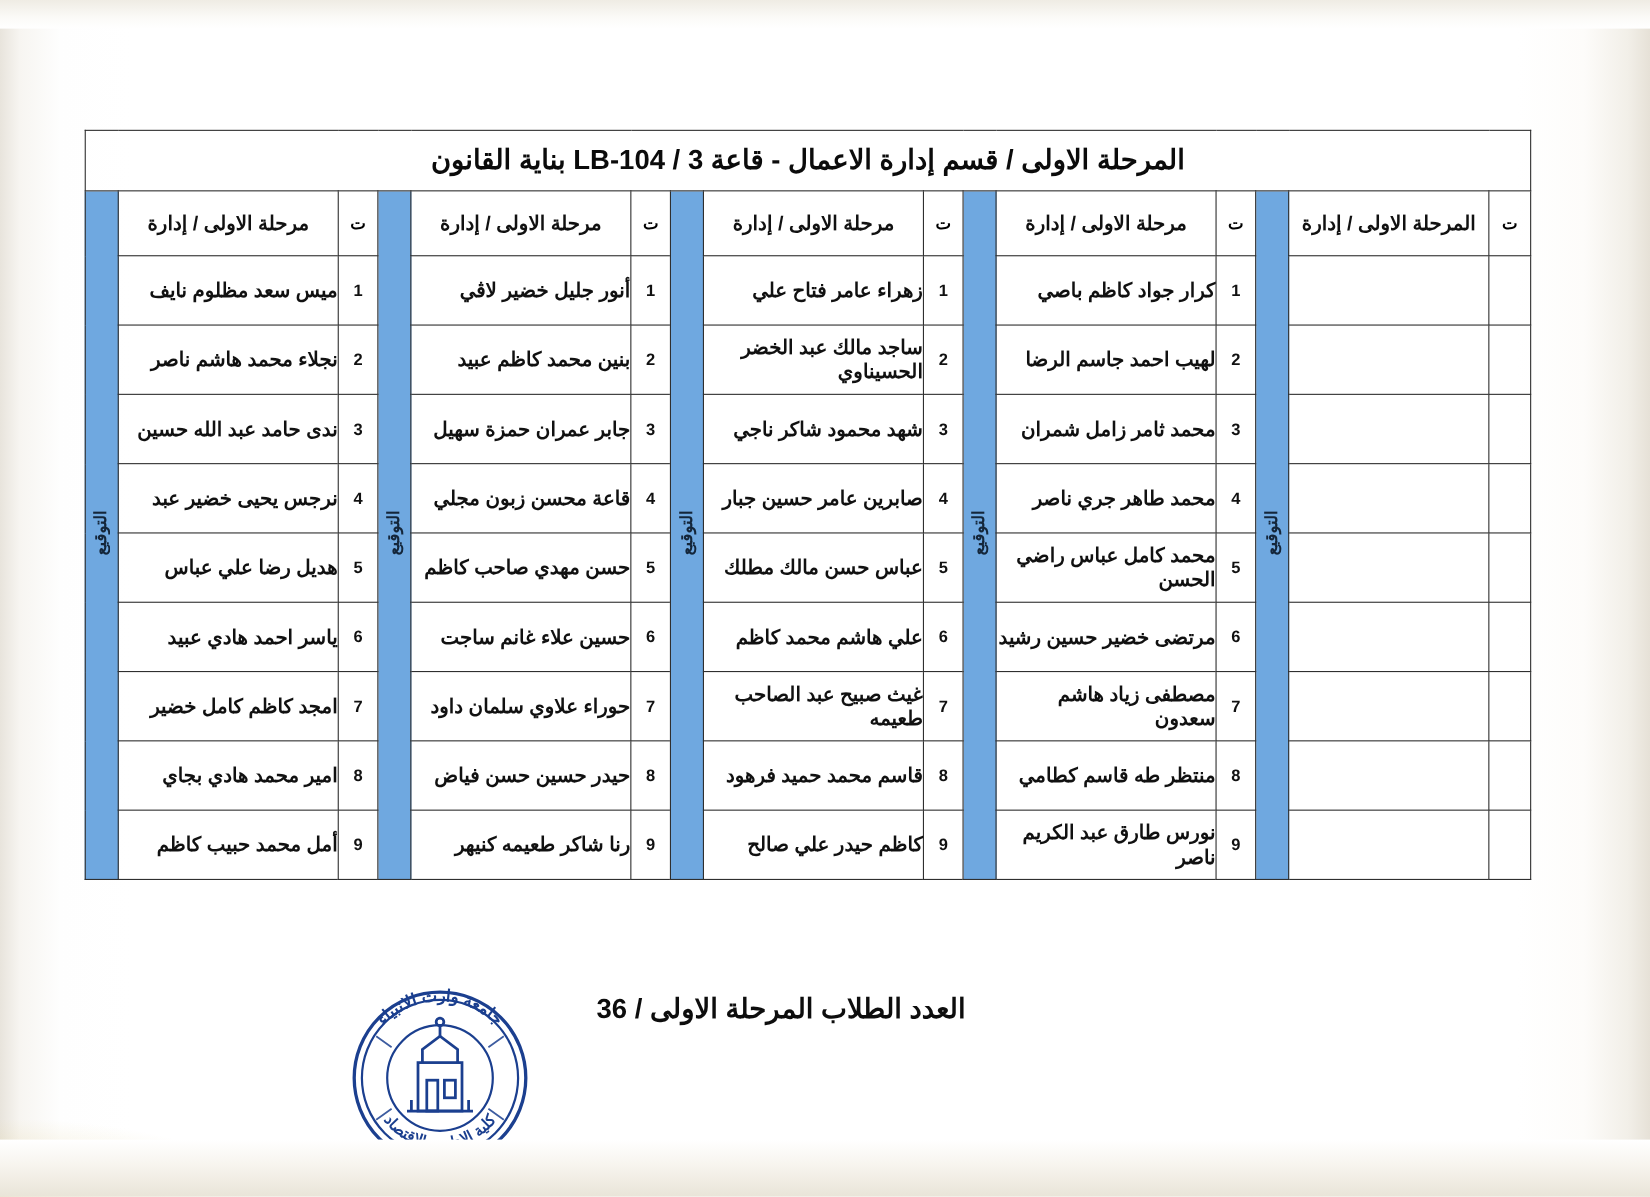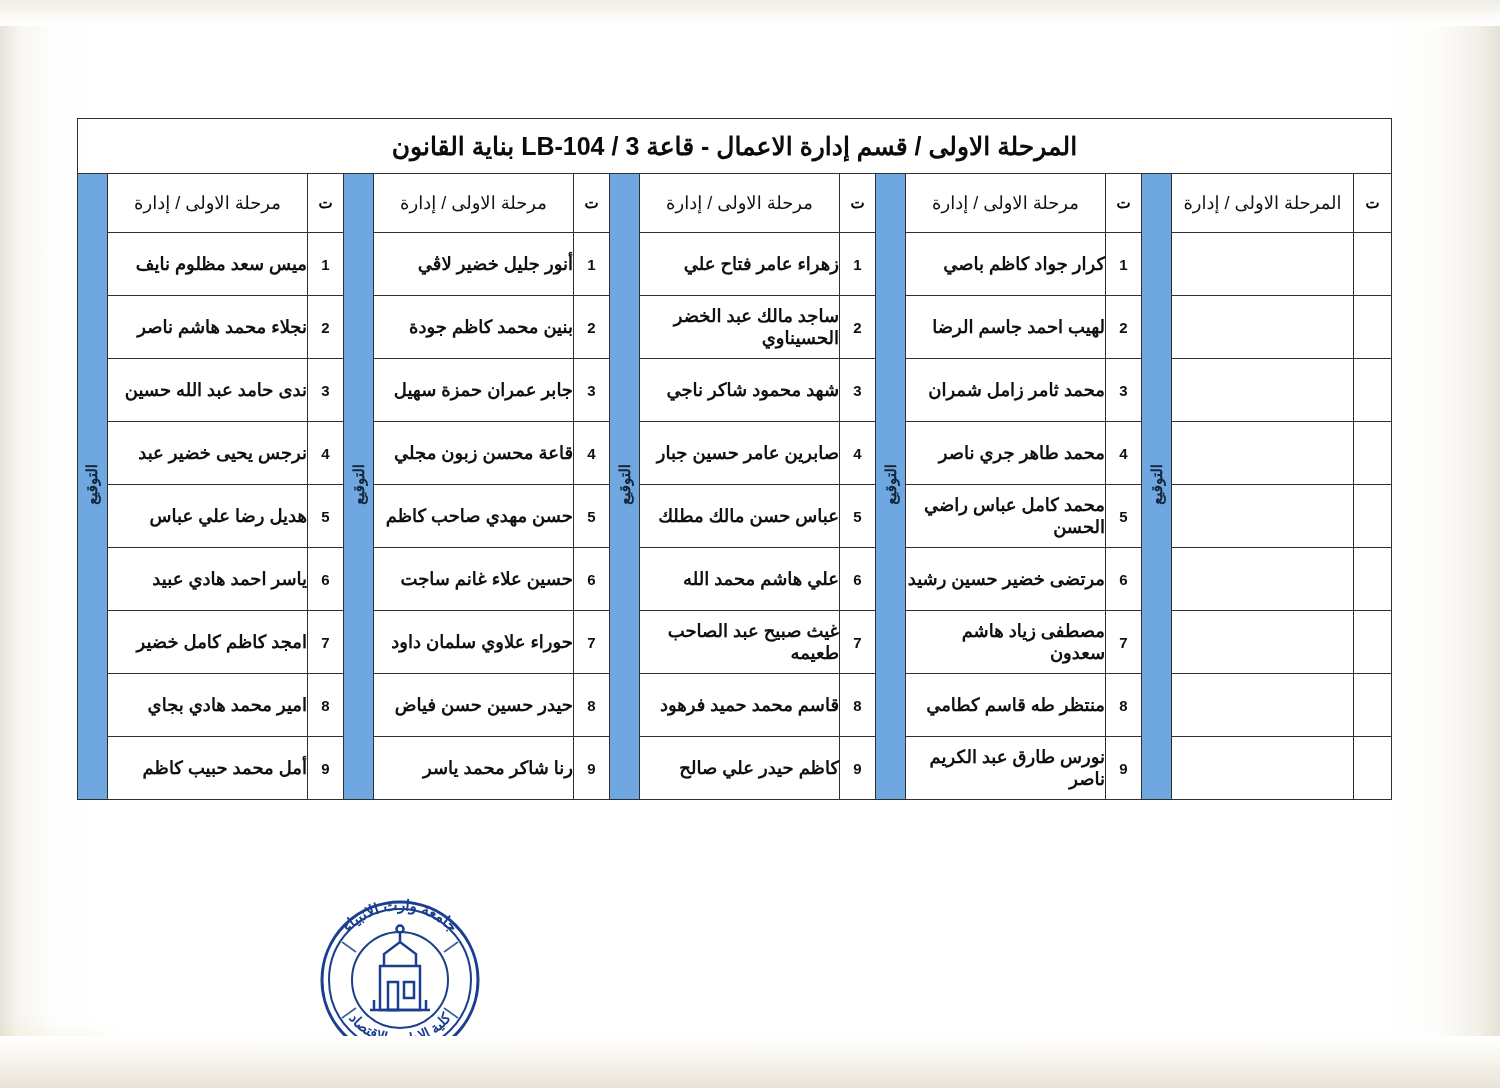--- a/index.html
+++ b/index.html
@@ -75,21 +75,21 @@
     font-weight: bold;
     color: #0b0b0b;
     letter-spacing: 0px;
     padding: 4px 10px;
   }
 
   .hdr {
     height: 58px;
     text-align: center;
     font-size: 18px;
-    font-weight: normal;
+    font-weight: bold;
     color: #111;
     line-height: 1.25;
     padding: 4px 6px;
   }
   .hdr-num {
     text-align: center;
     font-size: 15px;
     font-weight: bold;
   }
 
@@ -240,21 +240,21 @@
       </tr>
 
       <tr>
         <td class="num-cell empty-cell"></td>
         <td class="name-cell"></td>
         <td class="num-cell">2</td>
         <td class="name-cell">لهيب احمد جاسم الرضا</td>
         <td class="num-cell">2</td>
         <td class="name-cell">ساجد مالك عبد الخضر الحسيناوي</td>
         <td class="num-cell">2</td>
-        <td class="name-cell">بنين محمد كاظم جودة</td>
+        <td class="name-cell">بنين محمد كاظم عبيد</td>
         <td class="num-cell">2</td>
         <td class="name-cell">نجلاء محمد هاشم ناصر</td>
       </tr>
 
       <tr>
         <td class="num-cell empty-cell"></td>
         <td class="name-cell"></td>
         <td class="num-cell">3</td>
         <td class="name-cell">محمد ثامر زامل شمران</td>
         <td class="num-cell">3</td>
@@ -290,21 +290,21 @@
         <td class="num-cell">5</td>
         <td class="name-cell">هديل رضا علي عباس</td>
       </tr>
 
       <tr>
         <td class="num-cell empty-cell"></td>
         <td class="name-cell"></td>
         <td class="num-cell">6</td>
         <td class="name-cell">مرتضى خضير حسين رشيد</td>
         <td class="num-cell">6</td>
-        <td class="name-cell">علي هاشم محمد الله</td>
+        <td class="name-cell">علي هاشم محمد كاظم</td>
         <td class="num-cell">6</td>
         <td class="name-cell">حسين علاء غانم ساجت</td>
         <td class="num-cell">6</td>
         <td class="name-cell">ياسر احمد هادي عبيد</td>
       </tr>
 
       <tr>
         <td class="num-cell empty-cell"></td>
         <td class="name-cell"></td>
         <td class="num-cell">7</td>
@@ -331,29 +331,30 @@
       </tr>
 
       <tr>
         <td class="num-cell empty-cell"></td>
         <td class="name-cell"></td>
         <td class="num-cell">9</td>
         <td class="name-cell">نورس طارق عبد الكريم ناصر</td>
         <td class="num-cell">9</td>
         <td class="name-cell">كاظم حيدر علي صالح</td>
         <td class="num-cell">9</td>
-        <td class="name-cell">رنا شاكر محمد ياسر</td>
+        <td class="name-cell">رنا شاكر طعيمه كنيهر</td>
         <td class="num-cell">9</td>
         <td class="name-cell">أمل محمد حبيب كاظم</td>
       </tr>
     </tbody>
       </table>
   </div>
 
   <div id="footer">
+    <div id="total-text">العدد الطلاب المرحلة الاولى / 36</div>
 
     <div id="stamp">
       <svg class="stamp-svg" width="200" height="200" viewBox="0 0 200 200" aria-hidden="true">
         <defs>
           <path id="arcTop" d="M 30,100 A 70,70 0 0 1 170,100"></path>
           <path id="arcBottom" d="M 36,100 A 64,64 0 0 0 164,100"></path>
         </defs>
         <g stroke="#1b3f8f" fill="none" stroke-width="3">
           <circle cx="100" cy="100" r="78"></circle>
           <circle cx="100" cy="100" r="71" stroke-width="2"></circle>

